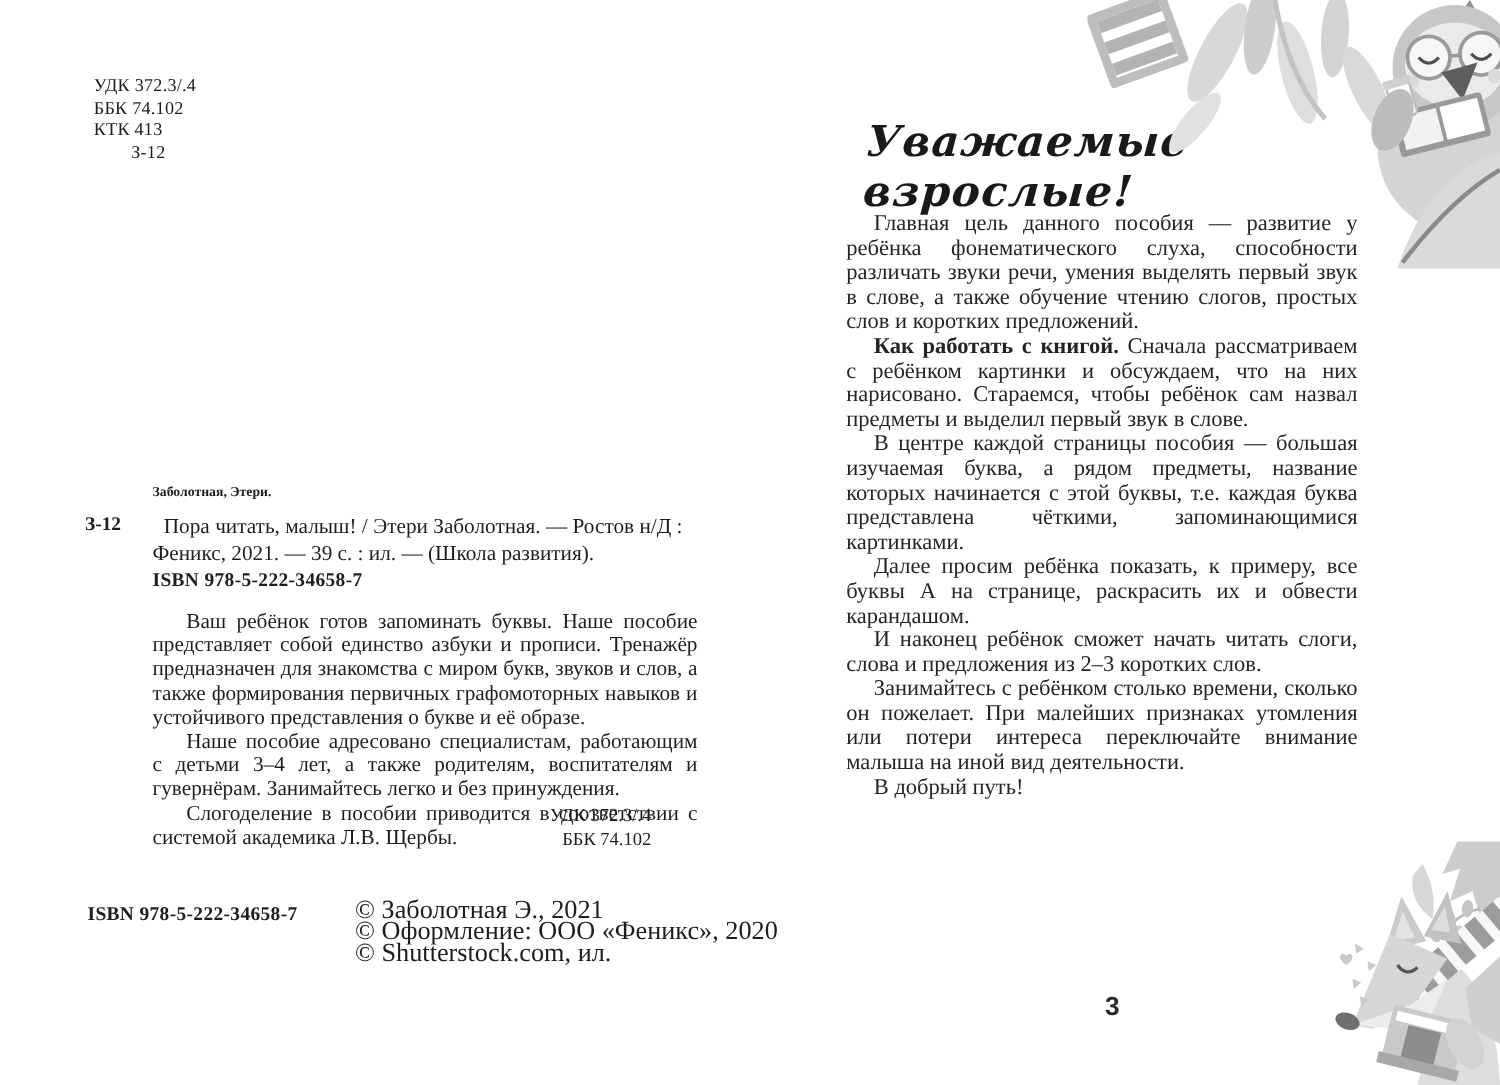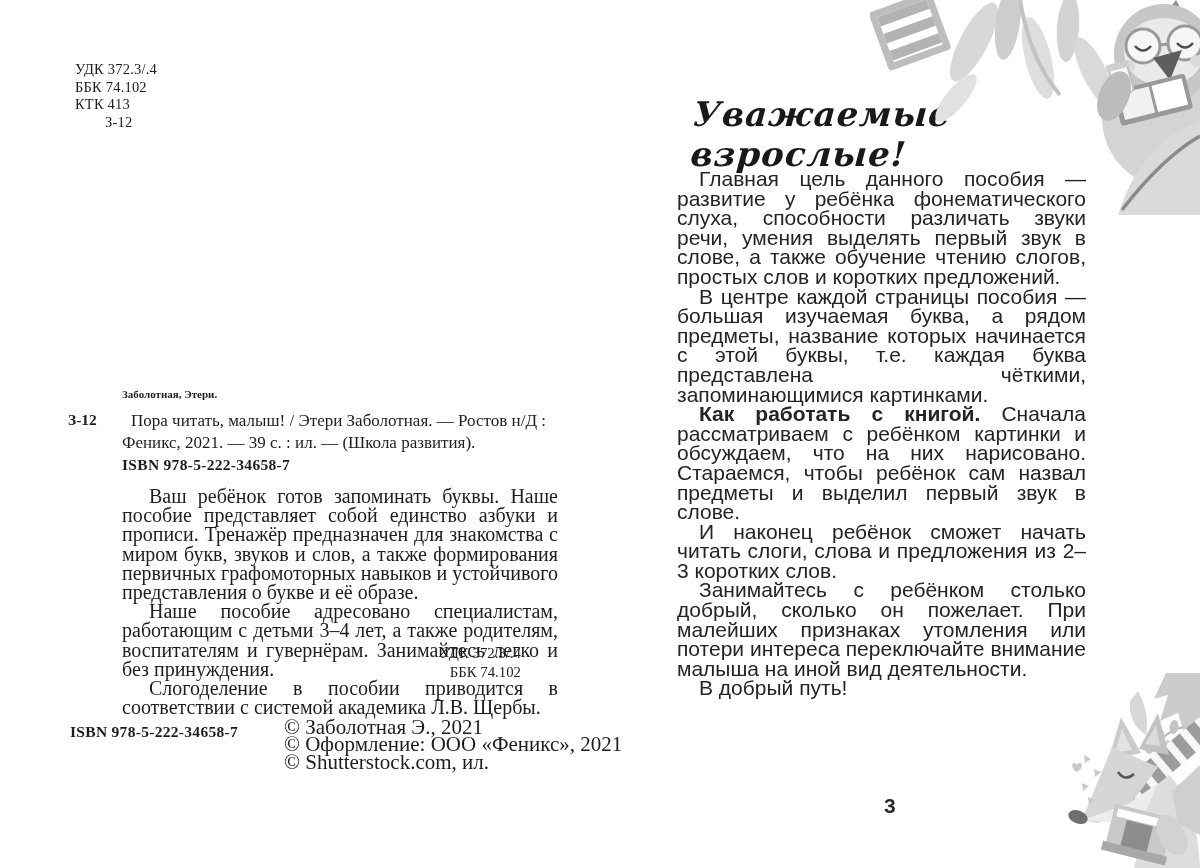--- a/index.html
+++ b/index.html
@@ -11,36 +11,36 @@
   .abs{position:absolute;}
 
   
   .codes-top{left:75px;top:61px;font-size:14.5px;line-height:17.5px;letter-spacing:.2px;}
   .codes-top .indent{padding-left:30px;}
   .biblio-author{left:122px;top:388px;font-weight:bold;font-size:11px;}
   .biblio-code{left:68px;top:411px;font-weight:bold;font-size:15.5px;}
   .biblio-entry{left:122px;top:410px;width:424px;font-size:17px;line-height:21.5px;}
   .biblio-entry .l1{text-indent:9px;text-align:justify;text-align-last:justify;}
   .biblio-isbn{left:122px;top:456px;font-weight:bold;font-size:15.5px;letter-spacing:.3px;}
-  .annotation{left:122px;top:487px;width:436px;font-size:20px;line-height:19.2px;text-align:justify;}
+  .annotation{left:122px;top:487px;width:436px;font-size:17px;line-height:19.2px;text-align:justify;}
   .annotation p{margin:0;text-indent:27px;}
   .codes-bottom{left:122px;top:644px;width:399px;text-align:right;font-size:14.8px;line-height:19px;}
   .footer-isbn{left:70px;top:723px;font-weight:bold;font-size:15.5px;letter-spacing:.3px;}
   .footer-copy{left:284px;top:719px;font-size:21px;line-height:17.4px;}
 
   
   .heading{
     left:692px;top:94px;width:420px;
     font-family:"DejaVu Serif", serif;font-style:italic;font-weight:bold;
     font-size:34px;letter-spacing:1px;word-spacing:22px;color:#191919;
     transform:skewX(-4deg);
   }
   .right-body{
     left:677px;top:169px;width:409px;
-    font-family:Liberation Sans, sans-serif;font-size:21px;line-height:19.6px;
+    font-family:Liberation Serif, serif;font-size:18px;line-height:19.6px;
     text-align:justify;color:#242424;
   }
   .right-body p{margin:0;text-indent:22px;}
   .right-body .lead{font-weight:bold;}
   .page-number{
     left:884px;top:794px;font-family:"Liberation Sans", sans-serif;
     font-weight:bold;font-size:21px;color:#2a2a2a;
   }
 
   
@@ -73,32 +73,33 @@
 </div>
 
 <div class="abs codes-bottom">
   <div>УДК 372.3/.4</div>
   <div>ББК 74.102</div>
 </div>
 
 <div class="abs footer-isbn">ISBN 978-5-222-34658-7</div>
 <div class="abs footer-copy">
   <div>© Заболотная Э., 2021</div>
-  <div>© Оформление: ООО «Феникс», 2021</div>
+  <div>© Оформление: ООО «Феникс», 2020</div>
   <div>© Shutterstock.com, ил.</div>
 </div>
 
 <div class="abs heading">Уважаемые  взрослые!</div>
 
 <div class="abs right-body">
   <p>Главная цель данного пособия — развитие у ребёнка фонематического слуха, способности различать звуки речи, умения выделять первый звук в слове, а также обучение чтению слогов, простых слов и коротких предложений.</p>
+  <p><span class="lead">Как работать с книгой.</span><span> Сначала рассматриваем с ребёнком картинки и обсуждаем, что на них нарисовано. Стараемся, чтобы ребёнок сам назвал предметы и выделил первый звук в слове.</span></p>
   <p>В центре каждой страницы пособия — большая изучаемая буква, а рядом предметы, название которых начинается с этой буквы, т.е. каждая буква представлена чёткими, запоминающимися картинками.</p>
-  <p><span class="lead">Как работать с книгой.</span><span> Сначала рассматриваем с ребёнком картинки и обсуждаем, что на них нарисовано. Стараемся, чтобы ребёнок сам назвал предметы и выделил первый звук в слове.</span></p>
+  <p>Далее просим ребёнка показать, к примеру, все буквы А на странице, раскрасить их и обвести карандашом.</p>
   <p>И наконец ребёнок сможет начать читать слоги, слова и предложения из 2–3 коротких слов.</p>
-  <p>Занимайтесь с ребёнком столько добрый, сколько он пожелает. При малейших признаках утомления или потери интереса переключайте внимание малыша на иной вид деятельности.</p>
+  <p>Занимайтесь с ребёнком столько времени, сколько он пожелает. При малейших признаках утомления или потери интереса переключайте внимание малыша на иной вид деятельности.</p>
   <p>В добрый путь!</p>
 </div>
 
 <div class="abs page-number">3</div>
 
 <svg class="abs decor decor-top-right" width="330" height="215" viewBox="0 0 330 215" aria-hidden="true">
 
   <g transform="translate(40,34) rotate(-20)">
     <rect x="-32" y="-34" width="66" height="62" rx="3" fill="#bdbdbd"></rect>
     <rect x="-25" y="-27" width="52" height="48" fill="#ffffff"></rect>

